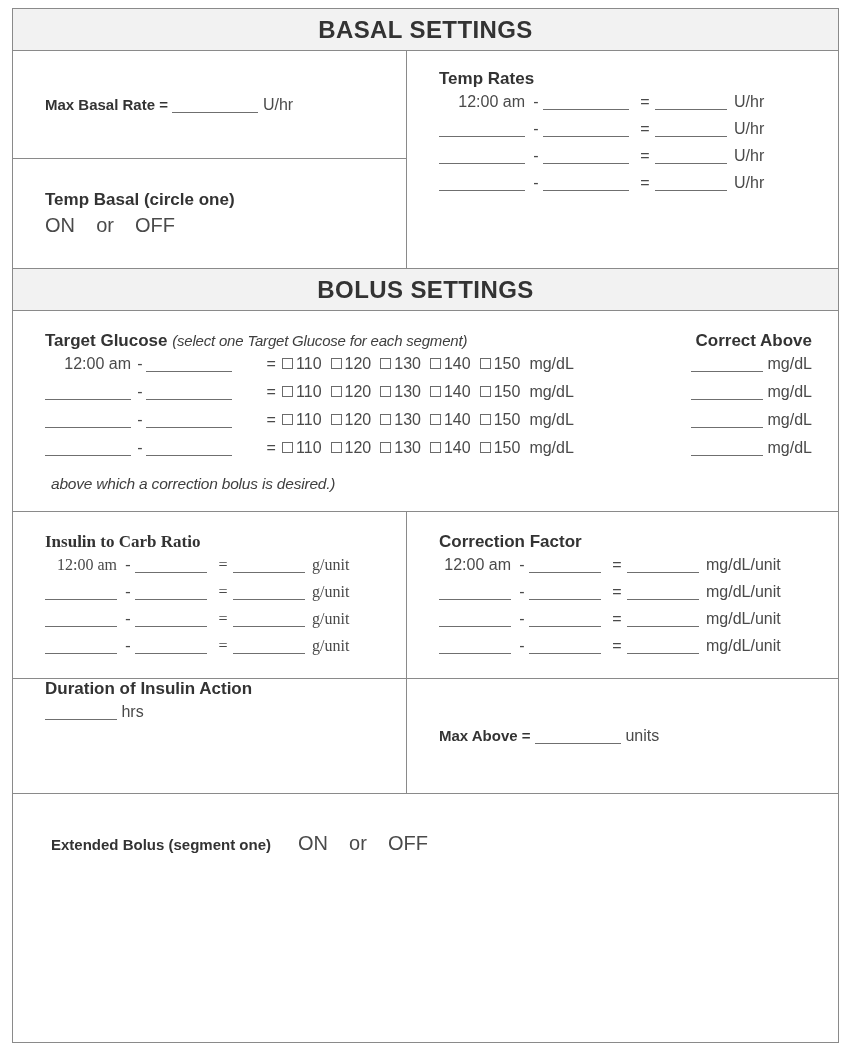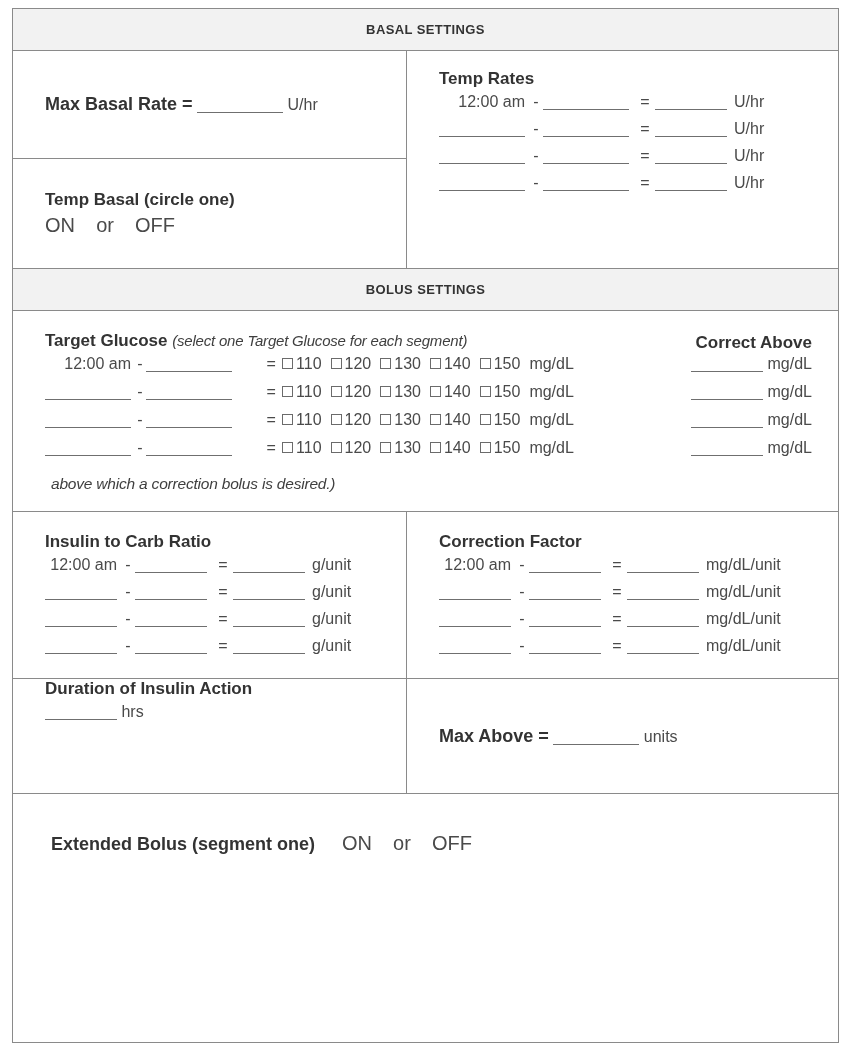--- a/index.html
+++ b/index.html
@@ -27,21 +27,21 @@
     height: 42px;
     background: #f2f2f2;
     border-bottom: 1.5px solid #8a8a8a;
     display: flex;
     align-items: center;
     justify-content: center;
     letter-spacing: 0.4px;
   }
   .section-header .title {
     font-weight: bold;
-    font-size: 13px;
+    font-size: 24px;
     color: #333333;
   }
 
   
   .row { display: flex; }
   .row.bordered-bottom { border-bottom: 1.5px solid #8a8a8a; }
   .cell-left  { width: 394px; border-right: 1.5px solid #8a8a8a; }
   .cell-right { flex: 1; }
   .cell-full  { width: 100%; }
 
@@ -54,21 +54,21 @@
   }
   .blk-title .note {
     font-weight: normal;
     font-style: italic;
     font-size: 15px;
     color: #3f3f3f;
     letter-spacing: -0.2px;
   }
 
   .txt { font-size: 16px; color: #4a4a4a; }
-  .txt-strong { font-weight: bold; font-size: 18px; color: #333333; }
+  .txt-strong { font-weight: bold; font-size: 15px; color: #333333; }
 
   
   .blank {
     display: inline-block;
     border-bottom: 1.3px solid #6f6f6f;
     height: 17px;
     vertical-align: -3px;
   }
   .b-md  { width: 72px; }
   .b-lg  { width: 86px; }
@@ -212,21 +212,21 @@
 
   </div>
 
   <div class="section-header" style="border-top:0;">
     <span class="title">BOLUS SETTINGS</span>
   </div>
 
   <div class="row bordered-bottom">
     <div class="cell-full" style="padding:20px 0 16px 32px;">
 
-      <div style="display:flex; align-items:center;">
+      <div style="display:flex; align-items:flex-start;">
         <div class="blk-title" style="flex:1;">
           <span>Target Glucose</span>
           <span class="note">(select one Target Glucose for each segment)</span>
         </div>
         <div class="ca-head" style="width:200px;">Correct Above</div>
       </div>
 
       <table class="tg-table">
         <tbody>
           <tr>
@@ -274,21 +274,21 @@
 
       <div class="italic-note">
         <span class="l2">above which a correction bolus is desired.)</span>
       </div>
 
     </div>
   </div>
 
   <div class="row bordered-bottom">
 
-    <div class="cell-left" style="padding:20px 0 14px 32px;">
+    <div class="cell-left" style="padding:20px 0 14px 32px;font-family:Liberation Serif, serif;">
       <div class="blk-title">Insulin to Carb Ratio</div>
       <table class="seg-table">
         <tbody>
           <tr>
             <td class="c-start">12:00 am</td>
             <td class="c-dash">-</td>
             <td class="c-end"><span class="blank b-md"></span></td>
             <td class="c-eq">=</td>
             <td class="c-val"><span class="blank b-md"></span></td>
             <td class="c-unit">g/unit</td>

